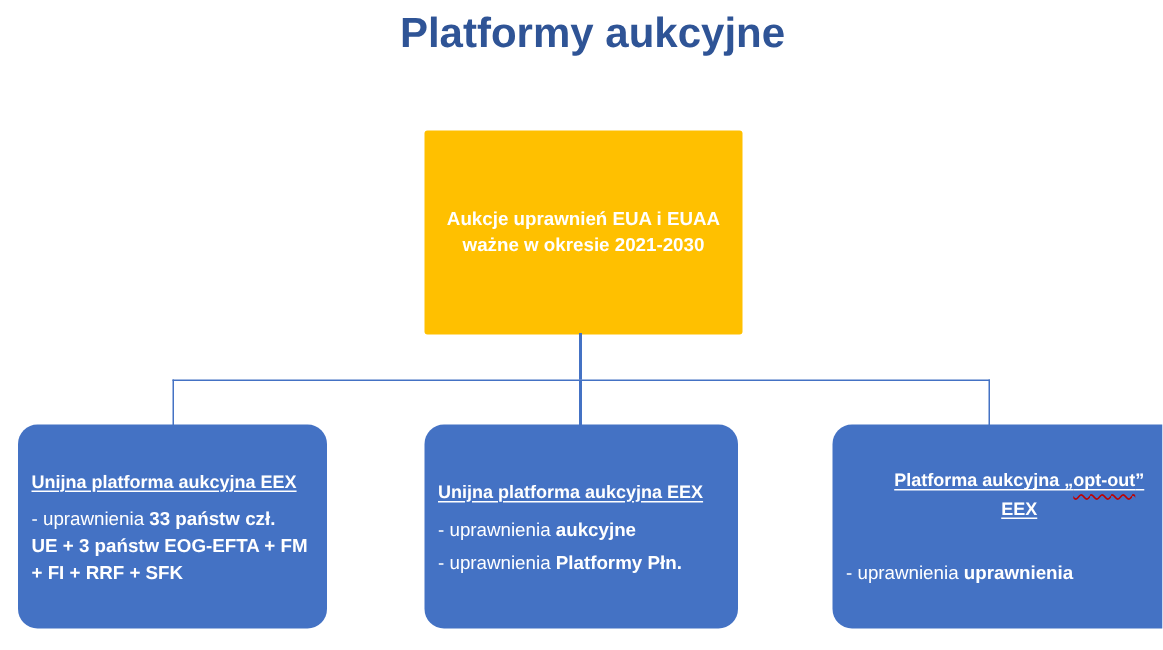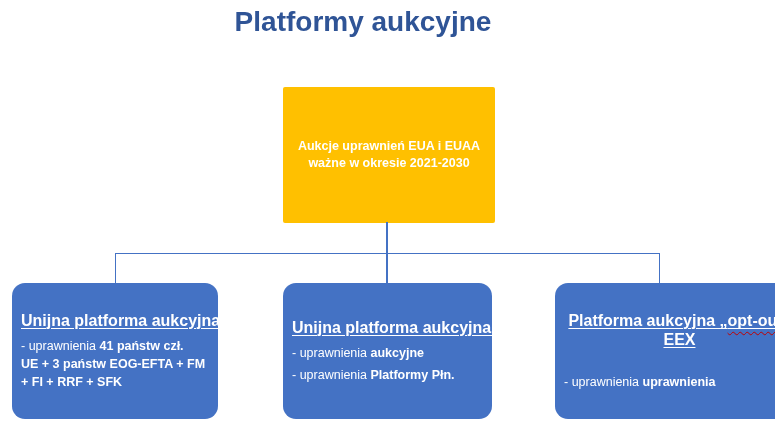--- a/index.html
+++ b/index.html
@@ -14,20 +14,21 @@
   .page-title {
     position: absolute;
     top: 5px;
     left: 0;
     width: 726px;
     text-align: center;
     font-size: 28px;
     line-height: 34px;
     font-weight: bold;
     color: var(--title-text, #2F5496);
+    padding-left: 32px;
   }
   .root-node {
     position: absolute;
     left: 283px;
     top: 87px;
     width: 212px;
     height: 136px;
     background: var(--root-box, #FFC000);
     border-radius: 2px;
     display: flex;
@@ -61,21 +62,21 @@
     justify-content: center;
     padding: 0 9px;
     box-sizing: border-box;
     font-size: 12.5px;
   }
   #child-left  { left: 12px;  width: 206px; }
   #child-mid   { left: 283px; width: 209px; }
   #child-right { left: 555px; width: 249px; }
   .node-title {
     font-weight: bold;
-    font-size: 16px;
+    font-size: 12px;
     line-height: 18px;
     white-space: nowrap;
   }
   .node-title .u, #child-right .title-line .u {
     text-decoration: underline;
     text-decoration-thickness: 1px;
     text-underline-offset: 2px;
   }
   #child-right .node-title { text-align: center; white-space: normal; }
   .title-line { line-height: 19px; }
@@ -109,21 +110,21 @@
   <div class="connector hline" id="conn-bar"></div>
   <div class="connector vline" id="conn-left"></div>
   <div class="connector vline" id="conn-mid"></div>
   <div class="connector vline" id="conn-right"></div>
 
   <div class="child-node" id="child-left">
     <div class="node-title">
       <span class="u">Unijna platforma aukcyjna EEX</span>
     </div>
     <div class="node-body">
-      <div class="body-line"><span>- uprawnienia </span><span class="b">41 państw czł.</span></div>
+      <div class="body-line"><span>- uprawnienia </span><span class="b">33 państw czł.</span></div>
       <div class="body-line"><span></span><span class="b">UE + 3 państw EOG-EFTA + FM</span></div>
       <div class="body-line"><span></span><span class="b">+ FI + RRF + SFK</span></div>
     </div>
   </div>
 
   <div class="child-node" id="child-mid">
     <div class="node-title">
       <span class="u">Unijna platforma aukcyjna EEX</span>
     </div>
     <div class="node-body">

